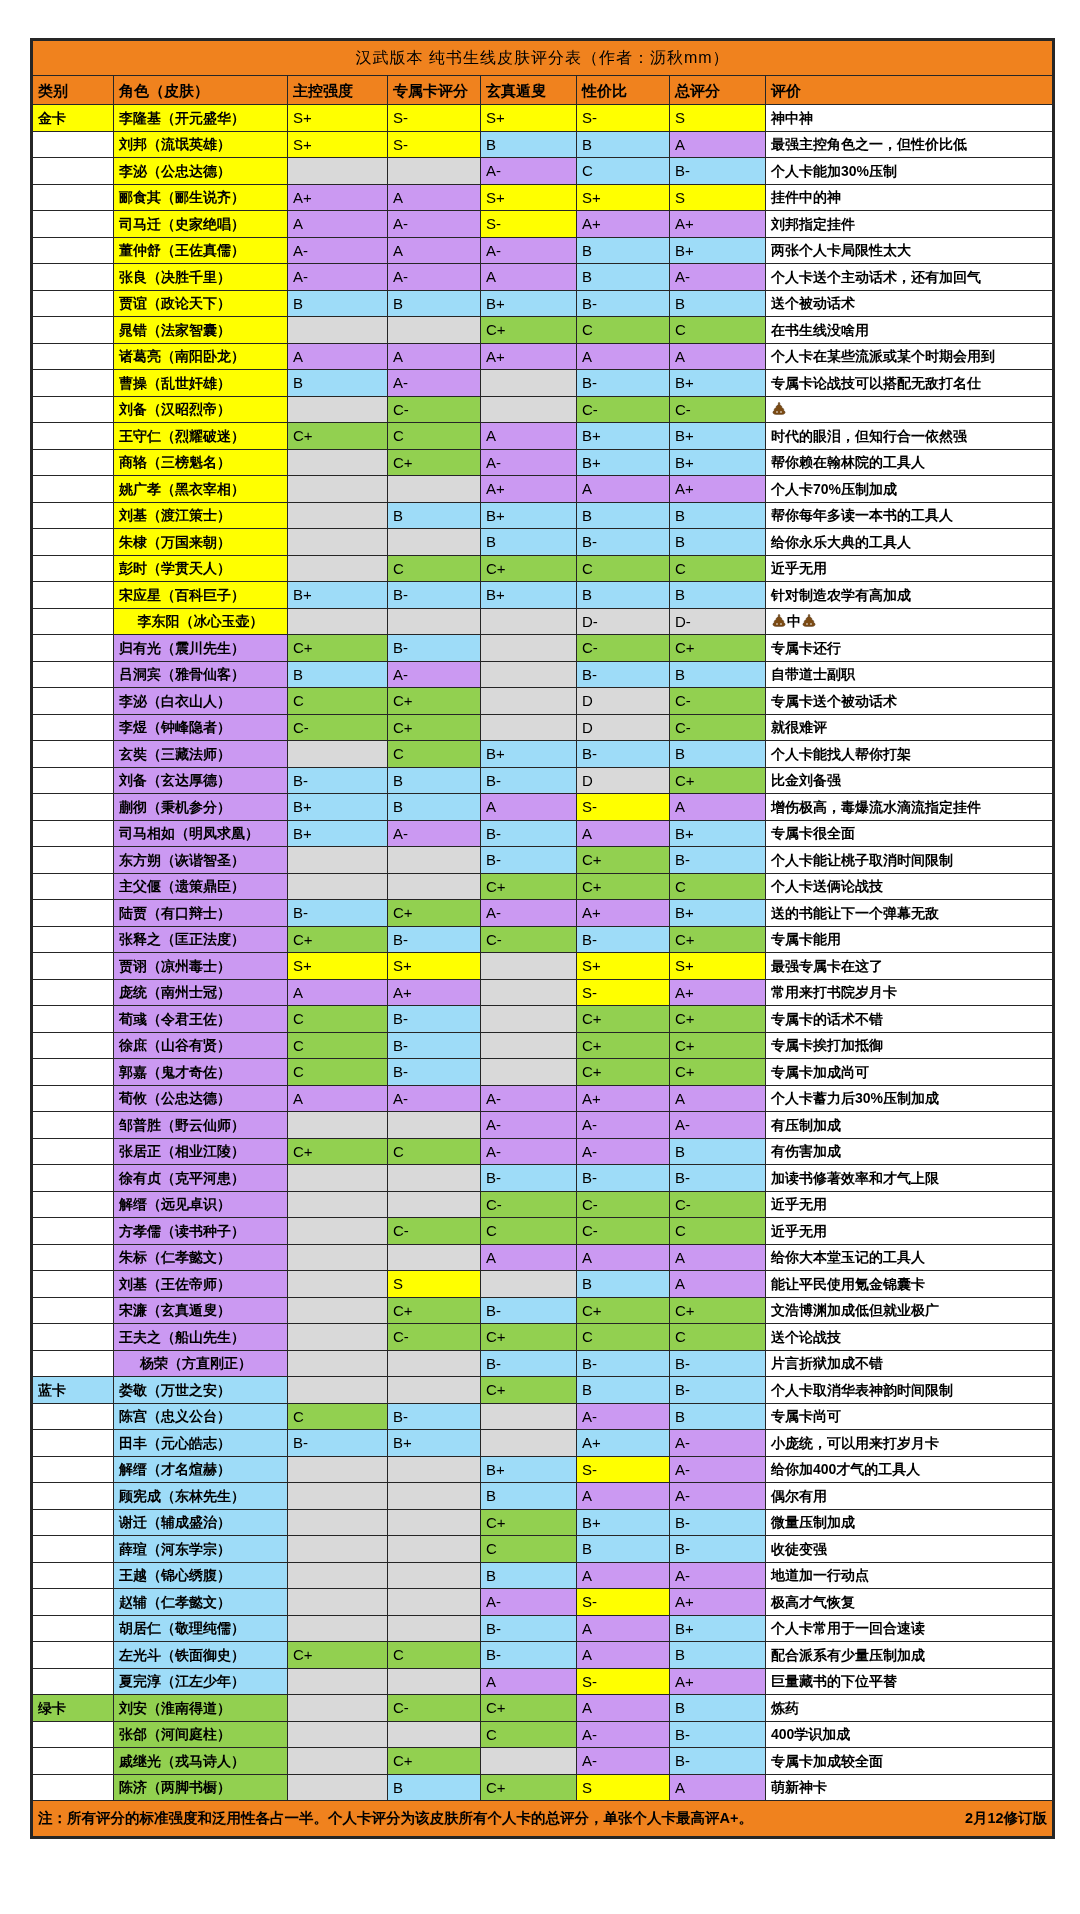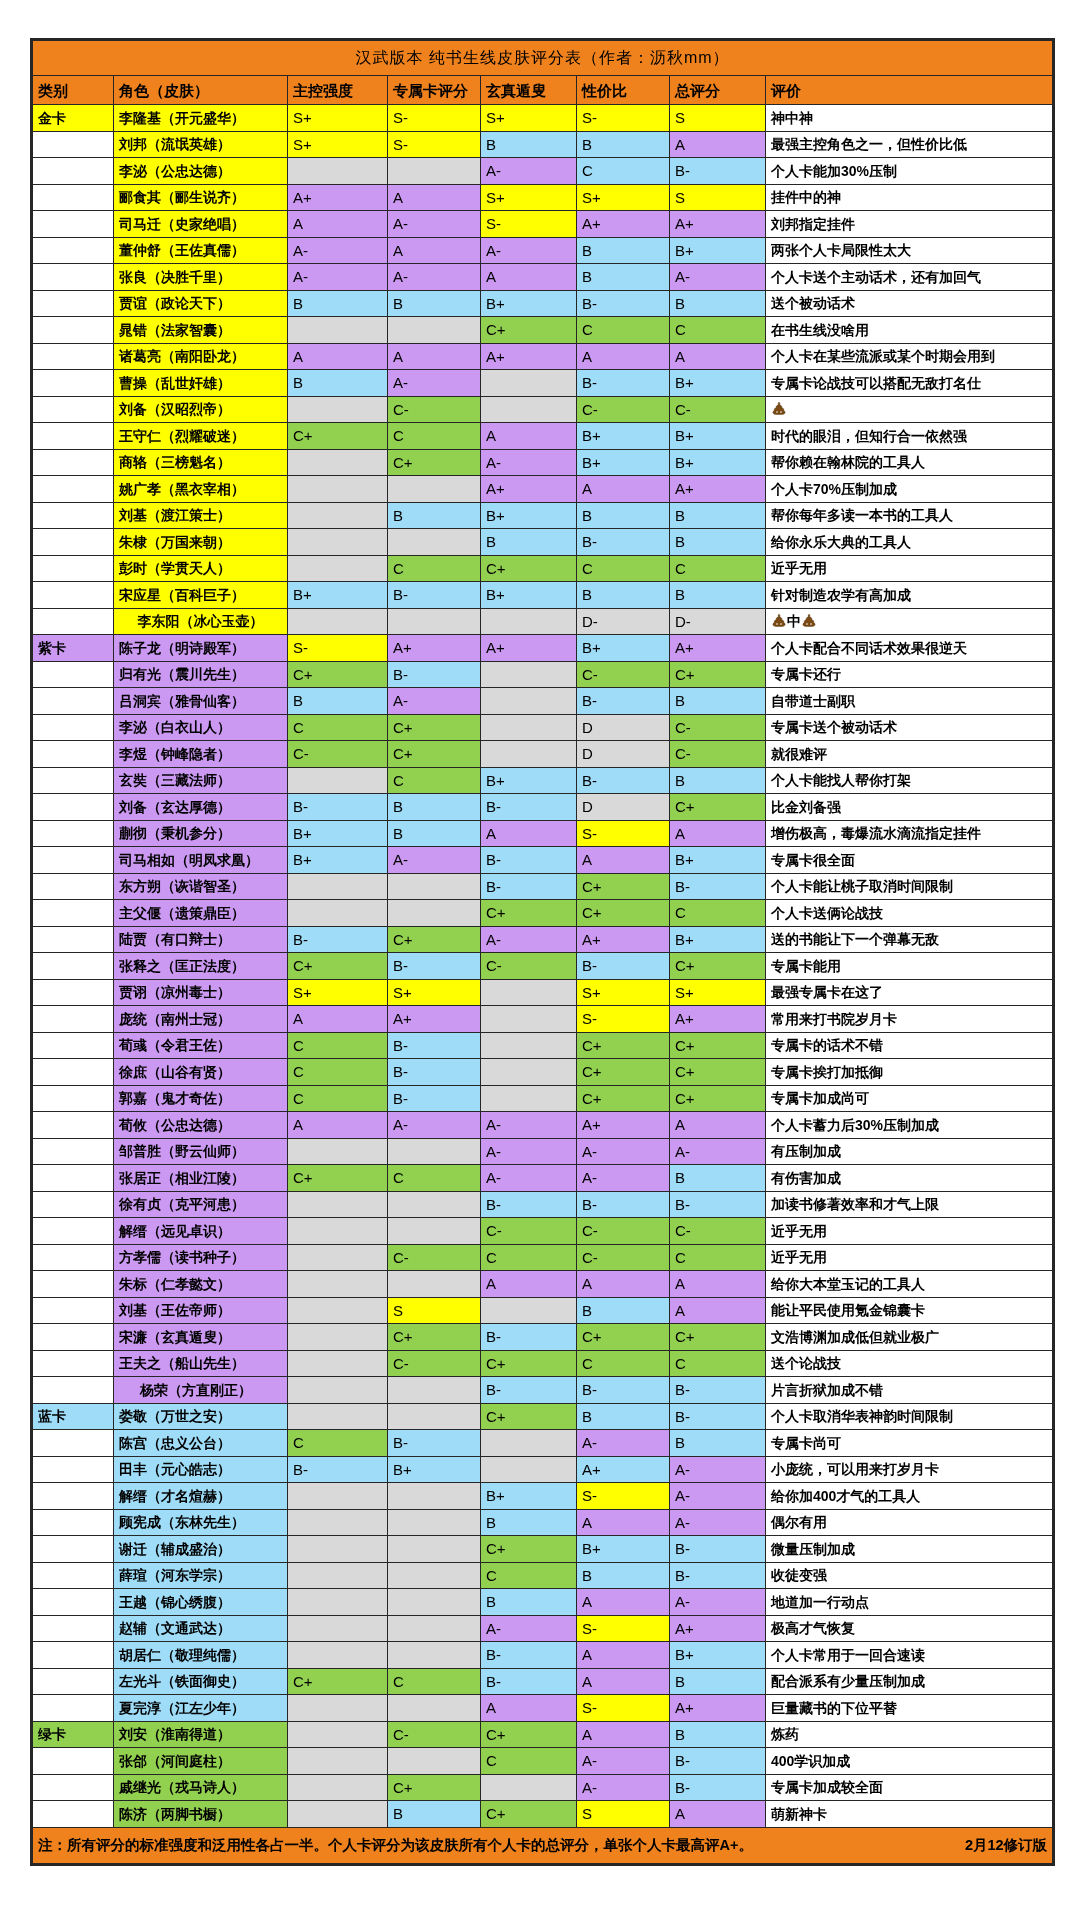--- a/index.html
+++ b/index.html
@@ -258,30 +258,20 @@
               <path fill="#7b4a12" stroke="#53300a" stroke-width="1" d="M12 2c2 1.5 1 3 .5 4 3 .3 4 2 3.5 4 2.5.5 3.5 2.5 3 4.5.8.2 2 1 2 2.5 0 2-2 3-4 3H7c-2 0-4-1-4-3 0-1.5 1.2-2.3 2-2.5-.5-2 .5-4 3-4.5-.5-2 .5-3.7 3.5-4C11 4.5 10.5 3.5 12 2z"></path>
               <circle cx="9" cy="16.5" r="1.2" fill="#fff"></circle>
               <circle cx="15" cy="16.5" r="1.2" fill="#fff"></circle>
             </svg>中<svg width="16" height="16" viewBox="0 0 24 24" style="vertical-align:-3px">
               <path fill="#7b4a12" stroke="#53300a" stroke-width="1" d="M12 2c2 1.5 1 3 .5 4 3 .3 4 2 3.5 4 2.5.5 3.5 2.5 3 4.5.8.2 2 1 2 2.5 0 2-2 3-4 3H7c-2 0-4-1-4-3 0-1.5 1.2-2.3 2-2.5-.5-2 .5-4 3-4.5-.5-2 .5-3.7 3.5-4C11 4.5 10.5 3.5 12 2z"></path>
               <circle cx="9" cy="16.5" r="1.2" fill="#fff"></circle>
               <circle cx="15" cy="16.5" r="1.2" fill="#fff"></circle>
             </svg></td>
         </tr>
         <tr class="data-row">
-          <td class="cat" style="background: rgb(203, 153, 242);">紫卡</td>
-          <td class="name" style="background: rgb(203, 153, 242);">陈子龙（明诗殿军）</td>
-          <td class="grade" style="background: rgb(255, 255, 0);">S-</td>
-          <td class="grade" style="background: rgb(203, 153, 242);">A+</td>
-          <td class="grade" style="background: rgb(203, 153, 242);">A+</td>
-          <td class="grade" style="background: rgb(158, 220, 248);">B+</td>
-          <td class="grade" style="background: rgb(203, 153, 242);">A+</td>
-          <td class="comment">个人卡配合不同话术效果很逆天</td>
-        </tr>
-        <tr class="data-row">
           <td class="cat" style="background: rgb(255, 255, 255);"></td>
           <td class="name" style="background: rgb(203, 153, 242);">归有光（震川先生）</td>
           <td class="grade" style="background: rgb(146, 208, 80);">C+</td>
           <td class="grade" style="background: rgb(158, 220, 248);">B-</td>
           <td class="grade" style="background: rgb(217, 217, 217);"></td>
           <td class="grade" style="background: rgb(146, 208, 80);">C-</td>
           <td class="grade" style="background: rgb(146, 208, 80);">C+</td>
           <td class="comment">专属卡还行</td>
         </tr>
         <tr class="data-row">
@@ -629,21 +619,21 @@
           <td class="name" style="background: rgb(158, 220, 248);">王越（锦心绣腹）</td>
           <td class="grade" style="background: rgb(217, 217, 217);"></td>
           <td class="grade" style="background: rgb(217, 217, 217);"></td>
           <td class="grade" style="background: rgb(158, 220, 248);">B</td>
           <td class="grade" style="background: rgb(203, 153, 242);">A</td>
           <td class="grade" style="background: rgb(203, 153, 242);">A-</td>
           <td class="comment">地道加一行动点</td>
         </tr>
         <tr class="data-row">
           <td class="cat" style="background: rgb(255, 255, 255);"></td>
-          <td class="name" style="background: rgb(158, 220, 248);">赵辅（文通武达）</td>
+          <td class="name" style="background: rgb(158, 220, 248);">赵辅（仁孝懿文）</td>
           <td class="grade" style="background: rgb(217, 217, 217);"></td>
           <td class="grade" style="background: rgb(217, 217, 217);"></td>
           <td class="grade" style="background: rgb(203, 153, 242);">A-</td>
           <td class="grade" style="background: rgb(255, 255, 0);">S-</td>
           <td class="grade" style="background: rgb(203, 153, 242);">A+</td>
           <td class="comment">极高才气恢复</td>
         </tr>
         <tr class="data-row">
           <td class="cat" style="background: rgb(255, 255, 255);"></td>
           <td class="name" style="background: rgb(158, 220, 248);">胡居仁（敬理纯儒）</td>

